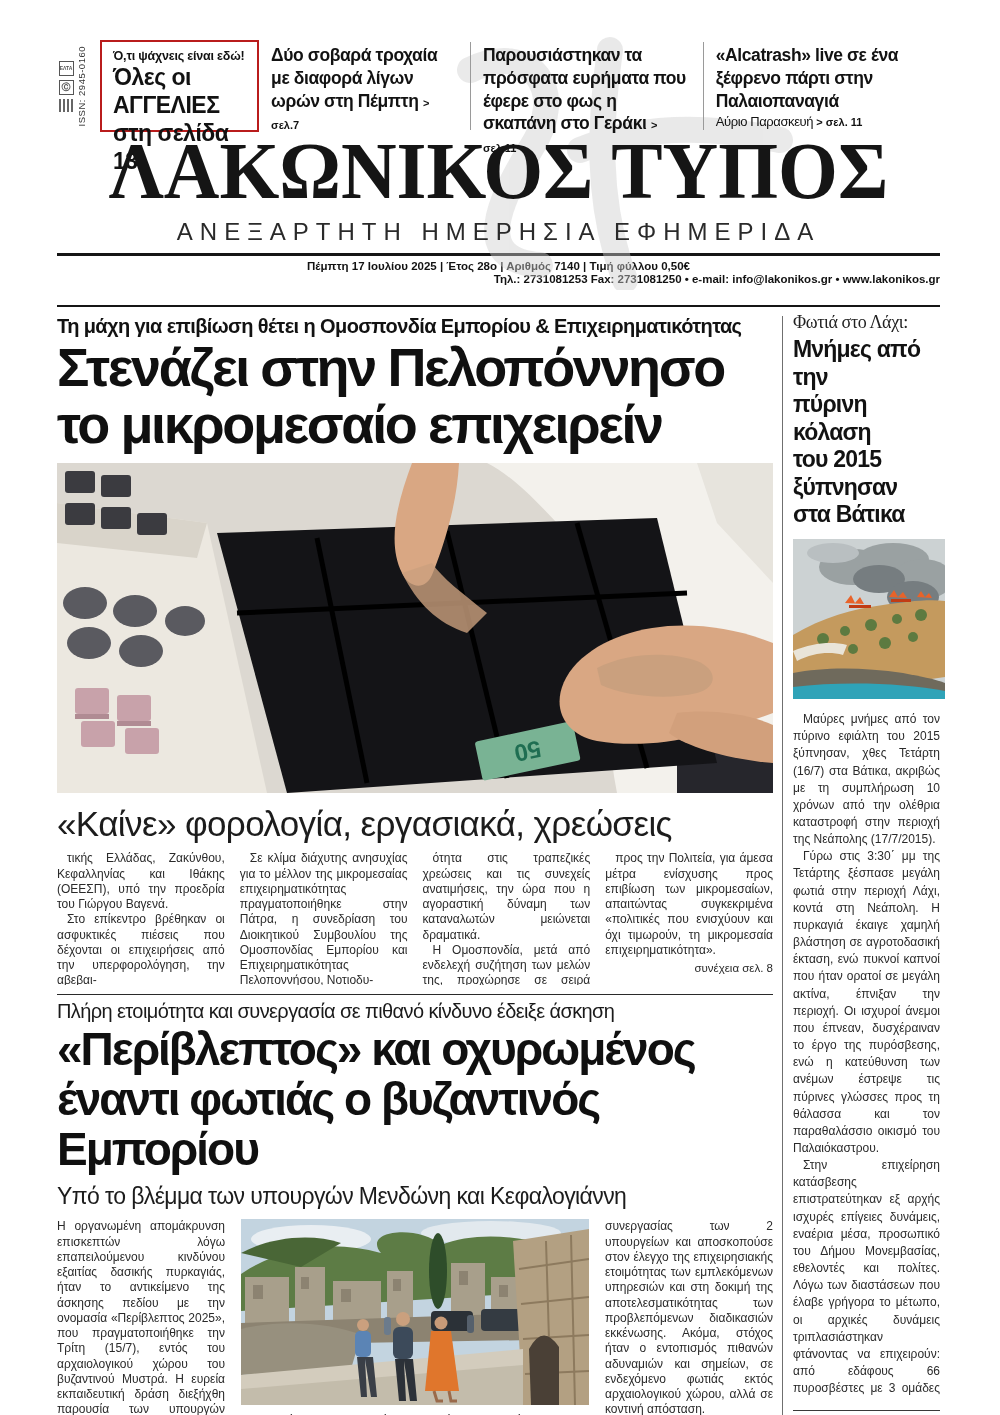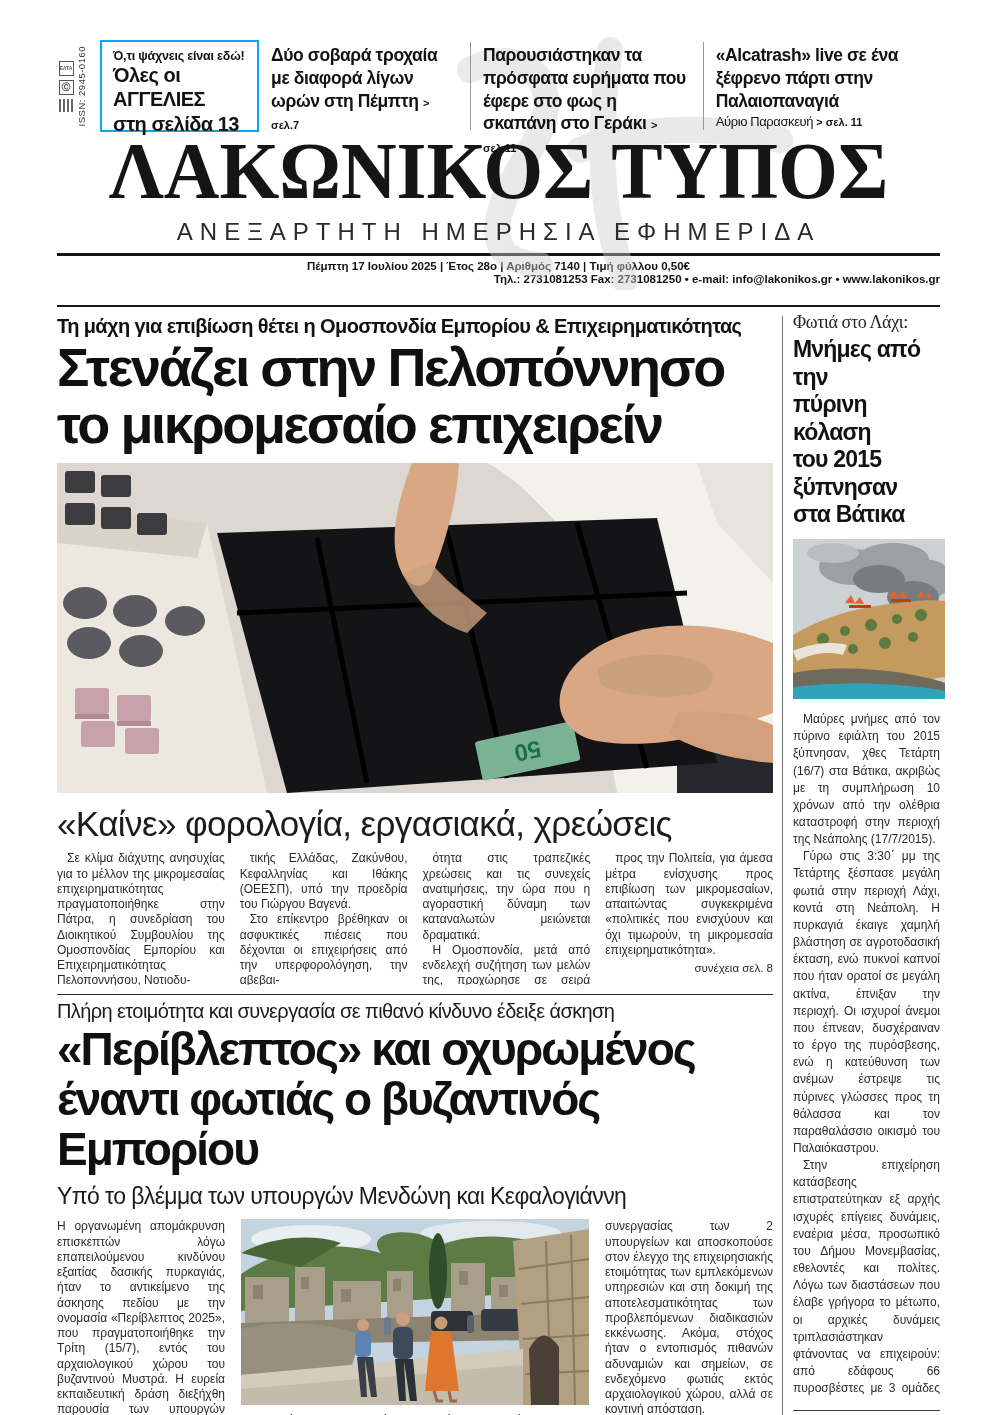--- a/index.html
+++ b/index.html
@@ -9,23 +9,23 @@
   .inner { position:relative; padding:40px 60px 0 57px; }
 
   
   .topbar { display:flex; align-items:stretch; gap:12px; height:92px; position:relative; z-index:2; }
   .issn-strip { width:34px; display:flex; flex-direction:row; align-items:center; justify-content:center; gap:2px; }
   .elta-logo { display:flex; flex-direction:column; gap:4px; }
   .elta-glyph { width:15px; height:15px; border:1.5px solid #555; color:#555; font-size:9px;
                 display:flex; align-items:center; justify-content:center; font-weight:bold; }
   .elta-glyph.bars { background:repeating-linear-gradient(90deg,#666 0 2px,#fff 2px 4px); border:none; height:13px; }
   .issn-text { writing-mode:vertical-rl; transform:rotate(180deg); font-size:9.5px; color:#333; letter-spacing:.5px; }
-  .ad-box { border:2px solid #0ea5e9; padding:7px 11px 6px; width:172px; }
+  .ad-box { border:2px solid #b91c1c; padding:7px 11px 6px; width:172px; }
   .ad-box .l1 { font-size:12.5px; font-weight:bold; letter-spacing:-0.2px; }
-  .ad-box .l2, .ad-box .l3 { font-size:20px; font-weight:bold; letter-spacing:-0.5px; line-height:1.22; }
+  .ad-box .l2, .ad-box .l3 { font-size:23px; font-weight:bold; letter-spacing:-0.5px; line-height:1.22; }
   .teaser { font-size:17.5px; font-weight:bold; line-height:1.3; letter-spacing:-0.4px; padding-top:4px; }
   .teaser .pg { font-size:11px; font-weight:bold; letter-spacing:0; }
   .teaser .sub { display:block; font-size:13px; font-weight:400; margin-top:2px; }
   .t1 { width:205px; }
   .t2 { width:228px; }
   .t3 { width:246px; }
   .vsep { width:1px; background:#9a9a9a; margin:2px 0; }
 
   
   .masthead { text-align:center; position:relative; z-index:2; margin-top:2px; }
@@ -211,25 +211,25 @@
               <path d="M716,180 C640,150 560,160 520,200 C490,232 500,270 540,278 C600,288 660,270 716,250 Z" fill="#d9a783"></path>
               <path d="M540,205 C570,190 610,188 640,198 C660,206 662,224 640,230 C606,238 566,232 544,222 Z" fill="#caa07e"></path>
               <path d="M620,250 C650,246 690,250 716,262 L716,300 C670,296 630,284 612,270 Z" fill="#d2a07c"></path>
             </svg>
           </div>
 
           <div class="subhead1">«Καίνε» φορολογία, εργασιακά, χρεώσεις</div>
 
           <div class="body-grid">
             <div class="colcell">
-              <p>Σε κλίμα διάχυτης ανησυχίας για το μέλλον της μικρομεσαίας επιχειρηματικότητας πραγματοποιήθηκε στην Πάτρα, η συνεδρίαση του Διοικητικού Συμβουλίου της Ομοσπονδίας Εμπορίου και Επιχειρηματικότητας Πελοποννήσου, Νοτιοδυ-</p>
-            </div>
-            <div class="colcell">
               <p>τικής Ελλάδας, Ζακύνθου, Κεφαλληνίας και Ιθάκης (ΟΕΕΣΠ), υπό την προεδρία του Γιώργου Βαγενά.</p>
               <p>Στο επίκεντρο βρέθηκαν οι ασφυκτικές πιέσεις που δέχονται οι επιχειρήσεις από την υπερφορολόγηση, την αβεβαι-</p>
+            </div>
+            <div class="colcell">
+              <p>Σε κλίμα διάχυτης ανησυχίας για το μέλλον της μικρομεσαίας επιχειρηματικότητας πραγματοποιήθηκε στην Πάτρα, η συνεδρίαση του Διοικητικού Συμβουλίου της Ομοσπονδίας Εμπορίου και Επιχειρηματικότητας Πελοποννήσου, Νοτιοδυ-</p>
             </div>
             <div class="colcell">
               <p>ότητα στις τραπεζικές χρεώσεις και τις συνεχείς ανατιμήσεις, την ώρα που η αγοραστική δύναμη των καταναλωτών μειώνεται δραματικά.</p>
               <p>Η Ομοσπονδία, μετά από ενδελεχή συζήτηση των μελών της, προχώρησε σε σειρά αιτημάτων</p>
             </div>
             <div class="colcell">
               <p>προς την Πολιτεία, για άμεσα μέτρα ενίσχυσης προς επιβίωση των μικρομεσαίων, απαιτώντας συγκεκριμένα «πολιτικές που ενισχύουν και όχι τιμωρούν, τη μικρομεσαία επιχειρηματικότητα».</p>
               <p class="cont">συνέχεια σελ. 8</p>
             </div>
           </div>

